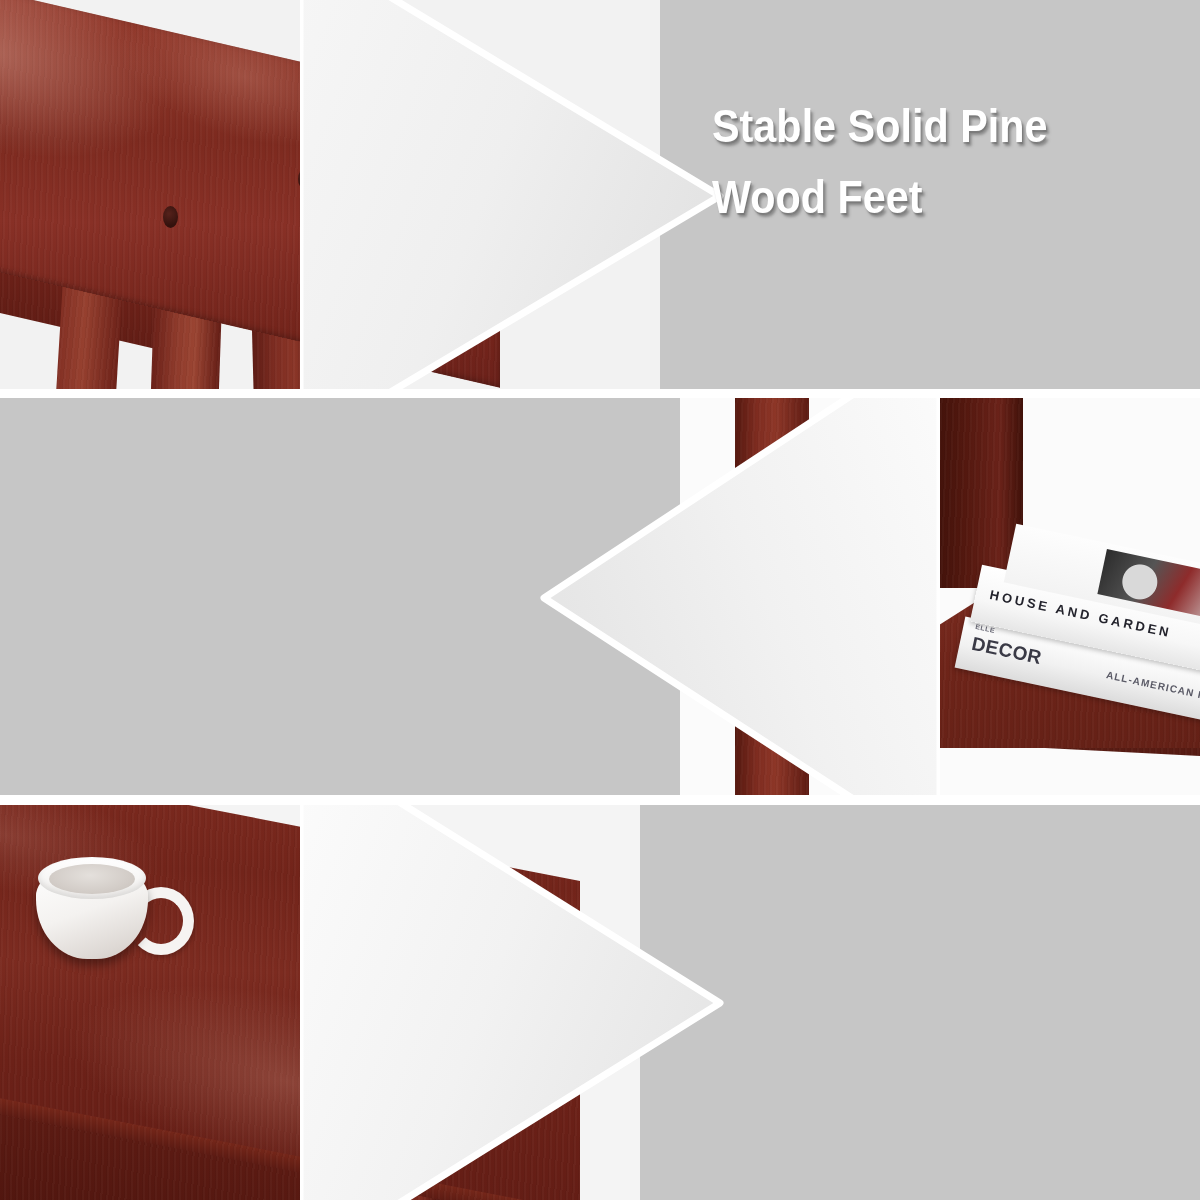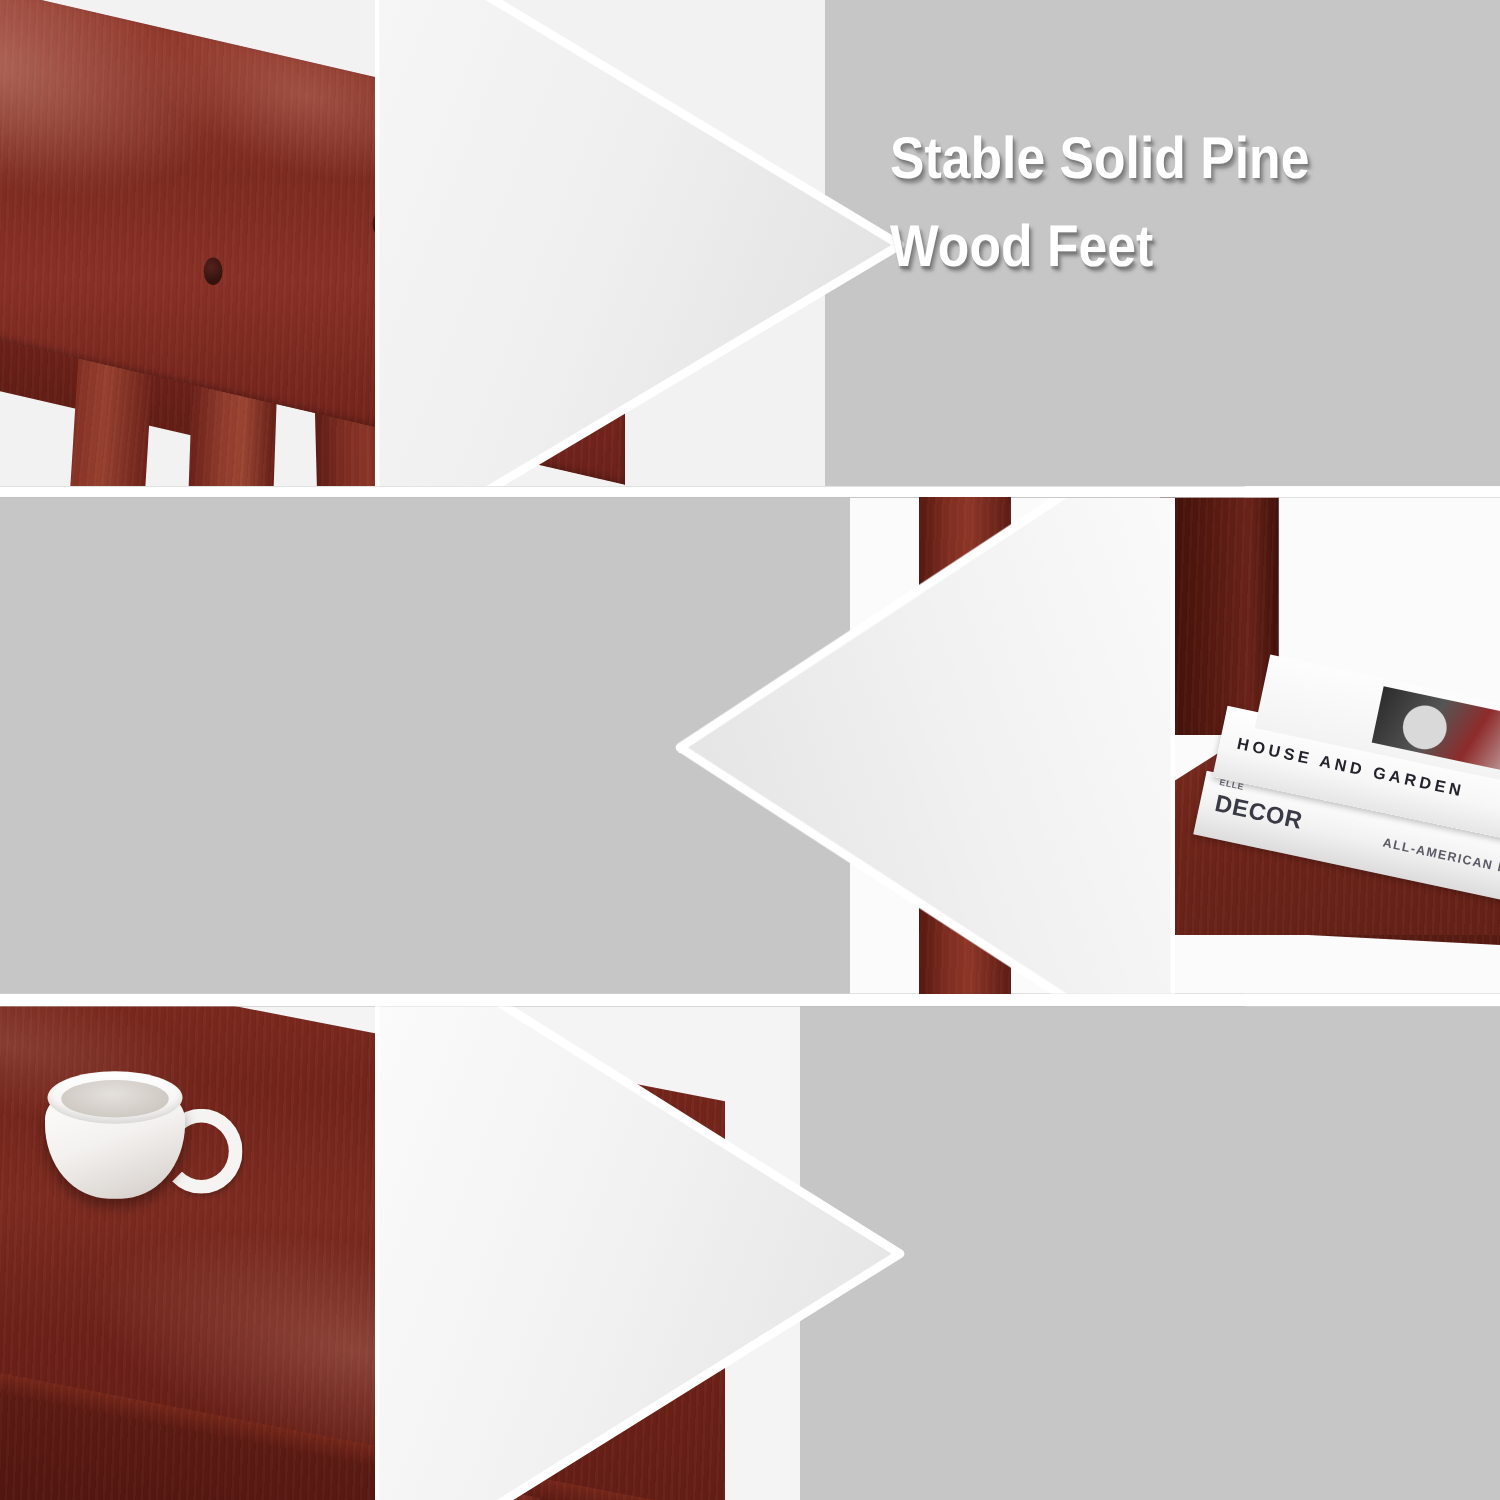--- a/index.html
+++ b/index.html
@@ -12,21 +12,21 @@
     width: 1200px;
     height: 1200px;
     overflow: hidden;
     font-family: "Liberation Sans", sans-serif;
   }
 
   .sheet {
     position: relative;
     width: 996px;
     height: 1200px;
-    background: #737373;
+    background: #ef4444;
   }
 
   
   .panel {
     position: absolute;
     left: 0;
     width: 1200px;
     overflow: hidden;
     background: #c6c6c6;
   }

